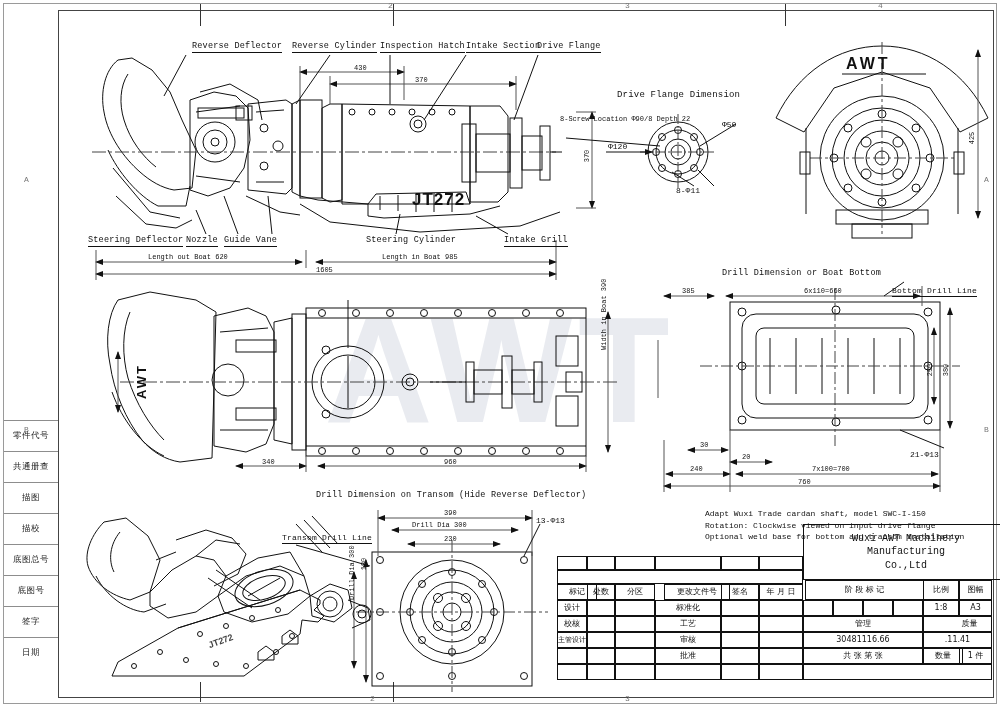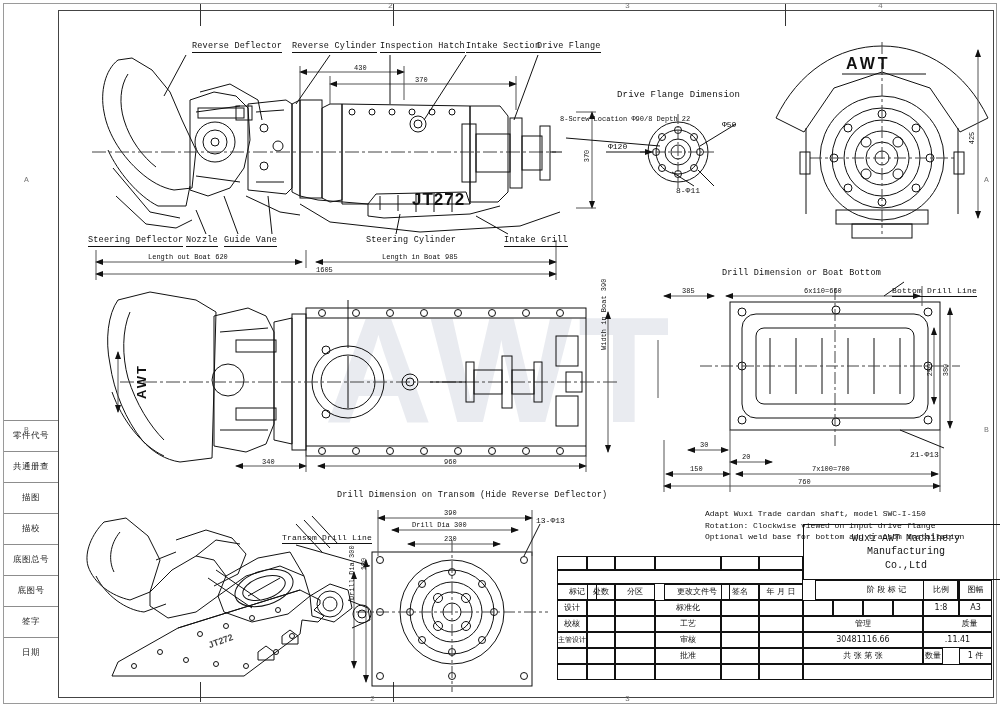--- a/index.html
+++ b/index.html
@@ -469,26 +469,26 @@
   <div class="dim" style="left:600px;top:350px;transform:rotate(-90deg);transform-origin:left top;">Width in Boat 390</div>
 
   <div class="lbl" style="left:722px;top:268px;font-size:8.5px;">Drill Dimension or Boat Bottom</div>
   <div class="lbl u" style="left:892px;top:286px;font-size:8px;">Bottom Drill Line</div>
   <div class="dim" style="left:682px;top:287px;">385</div>
   <div class="dim" style="left:796px;top:287px;padding-left:8px;">6x110=660</div>
   <div class="dim" style="left:940px;top:366px;transform:rotate(-90deg);">380</div>
   <div class="dim" style="left:924px;top:366px;transform:rotate(-90deg);">250</div>
   <div class="dim" style="left:700px;top:441px;">30</div>
   <div class="dim" style="left:742px;top:453px;">20</div>
-  <div class="dim" style="left:690px;top:465px;">150</div>
+  <div class="dim" style="left:690px;top:465px;">240</div>
   <div class="dim" style="left:812px;top:465px;">7x100=700</div>
   <div class="dim" style="left:798px;top:478px;">760</div>
   <div class="dim" style="left:910px;top:450px;font-size:8px;">21-Φ13</div>
 
-  <div class="lbl" style="left:316px;top:490px;font-size:8.5px;margin-left:21px;">Drill Dimension on Transom (Hide Reverse Deflector)</div>
+  <div class="lbl" style="left:316px;top:490px;font-size:8.5px;">Drill Dimension on Transom (Hide Reverse Deflector)</div>
   <div class="lbl u" style="left:282px;top:533px;font-size:8px;">Transom Drill Line</div>
   <div class="dim" style="left:444px;top:509px;">390</div>
   <div class="dim" style="left:412px;top:521px;">Drill Dia 300</div>
   <div class="dim" style="left:444px;top:535px;">230</div>
   <div class="dim" style="left:536px;top:516px;font-size:8px;">13-Φ13</div>
   <div class="dim" style="left:358px;top:560px;transform:rotate(-90deg);">180</div>
   <div class="dim" style="left:348px;top:600px;transform:rotate(-90deg);transform-origin:left top;">Drill Dia 300</div>
 
   <div style="position:absolute;left:208px;top:636px;font-family:'Liberation Sans',sans-serif;font-size:9px;font-weight:bold;transform:rotate(-20deg);color:#444;">JT272</div>
 
@@ -569,21 +569,21 @@
     <div class="c" style="left:164px;top:92px;width:38px;height:16px;"></div>
     <div class="c" style="left:202px;top:92px;width:44px;height:16px;"></div>
 
     <div class="c" style="left:0;top:108px;width:30px;height:16px;"></div>
     <div class="c" style="left:30px;top:108px;width:28px;height:16px;"></div>
     <div class="c" style="left:58px;top:108px;width:40px;height:16px;"></div>
     <div class="c" style="left:98px;top:108px;width:66px;height:16px;"></div>
     <div class="c" style="left:164px;top:108px;width:38px;height:16px;"></div>
     <div class="c" style="left:202px;top:108px;width:44px;height:16px;"></div>
 
-    <div class="c" style="left:258px;top:24px;width:143px;height:20px;">
+    <div class="c" style="left:248px;top:24px;width:119px;height:20px;">
         <span>阶 段 标 记</span>
       </div>
     <div class="c" style="left:366px;top:24px;width:36px;height:20px;">
         <span>比例</span>
       </div>
     <div class="c" style="left:402px;top:24px;width:33px;height:20px;">
         <span>图幅</span>
       </div>
 
     <div class="c" style="left:246px;top:44px;width:30px;height:16px;"></div>
@@ -607,21 +607,21 @@
     <div class="c" style="left:246px;top:76px;width:120px;height:16px;">
         <span>30481116.66</span>
       </div>
     <div class="c" style="left:366px;top:76px;width:69px;height:16px;">
         <span>.11.41</span>
       </div>
 
     <div class="c" style="left:246px;top:92px;width:120px;height:16px;">
         <span>共  张  第  张</span>
       </div>
-    <div class="c" style="left:366px;top:92px;width:20px;height:16px;">
+    <div class="c" style="left:366px;top:92px;width:40px;height:16px;">
         <span>数量</span>
       </div>
     <div class="c" style="left:402px;top:92px;width:33px;height:16px;">
         <span>1 件</span>
       </div>
 
     <div class="c" style="left:246px;top:108px;width:189px;height:16px;"></div>
 
     <div class="c big" style="left:246px;top:-32px;width:206px;height:56px;">
       <span style="white-space:pre-line;">Wuxi AWT Machinery

